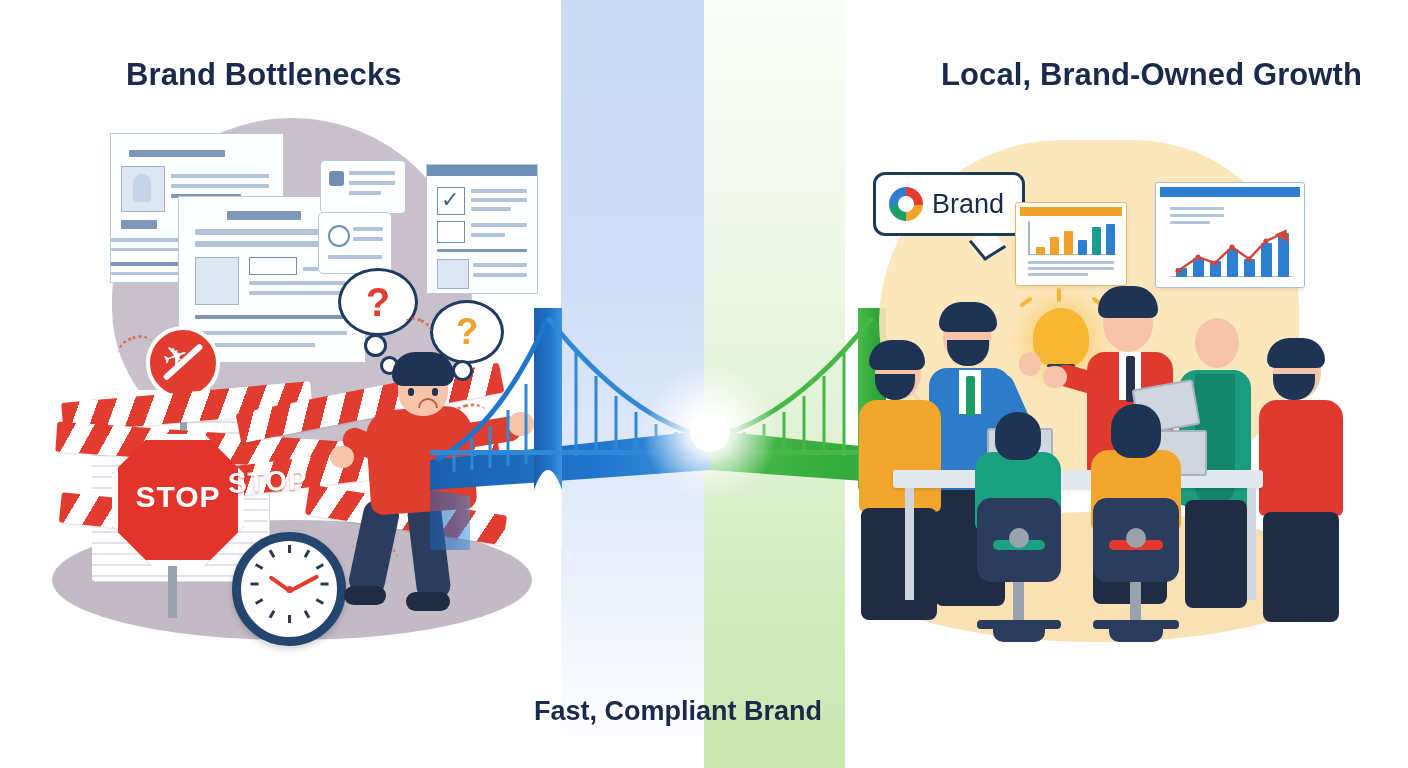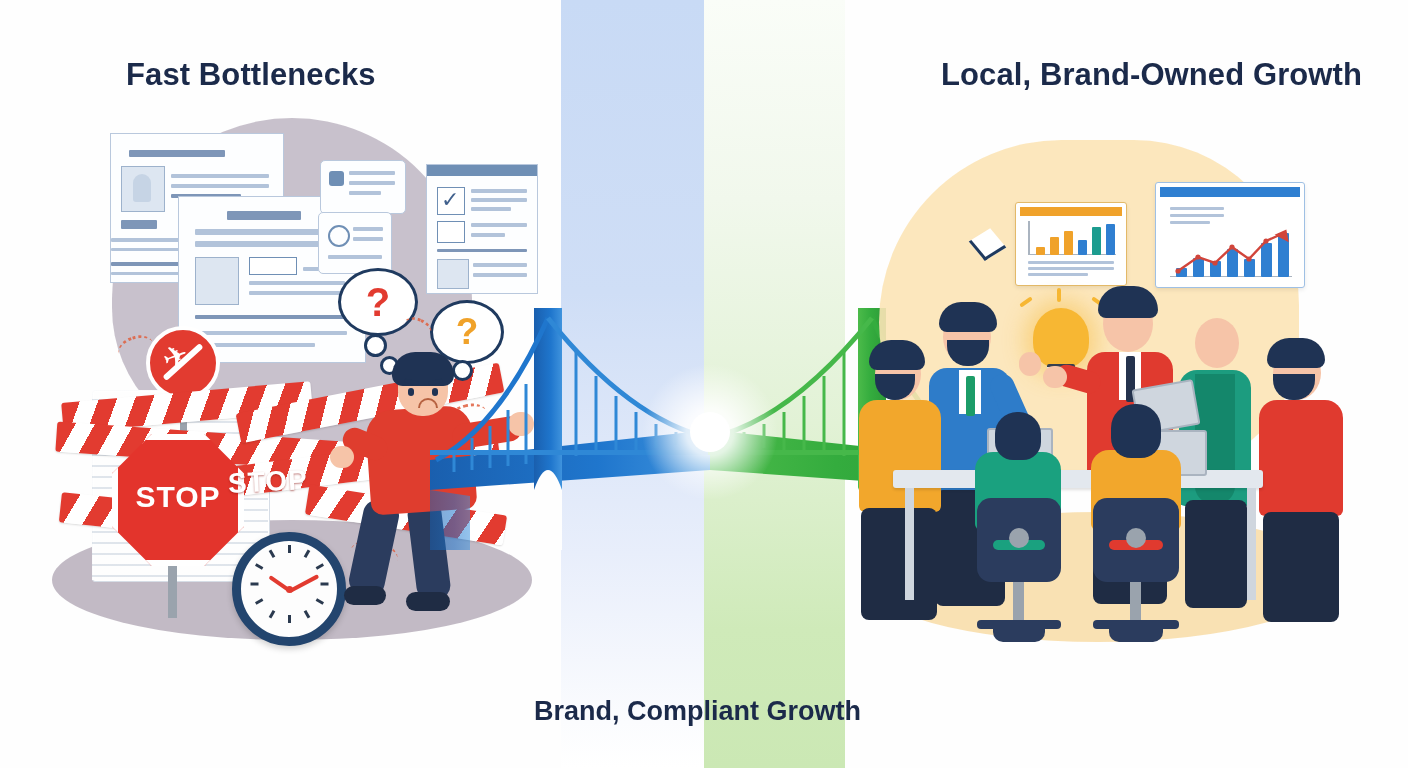--- a/index.html
+++ b/index.html
@@ -374,20 +374,24 @@
 
     <circle cx="280" cy="132" r="68" fill="url(#glow)"></circle>
     <circle cx="280" cy="132" r="20" fill="#ffffff"></circle>
   </svg>
 
   <div id="right-scene">
     <div class="ell" id="right-floor"></div>
     <div id="right-blob" class="abs"></div>
 
     <div class="abs" id="brand-tail"></div>
+    <div class="abs" id="brand-bubble">
+      <div id="brand-logo"></div>
+      <div id="brand-text">Brand</div>
+    </div>
 
     <div class="abs" id="chart-card-1">
       <div class="hdr"></div>
       <div class="abs" style="left:12px;top:18px;width:88px;height:34px;">
         <div class="abs" style="left:0;top:0;width:1.5px;height:34px;background:#aab4c0;"></div>
         <div class="abs" style="left:0;bottom:0;width:88px;height:1.5px;background:#aab4c0;"></div>
         <div class="bar" style="left:8px;width:9px;height:8px;background:#f0a22a;"></div>
         <div class="bar" style="left:22px;width:9px;height:18px;background:#f0a22a;"></div>
         <div class="bar" style="left:36px;width:9px;height:24px;background:#f0a22a;"></div>
         <div class="bar" style="left:50px;width:9px;height:15px;background:#2f7fd1;"></div>
@@ -490,17 +494,17 @@
     <div class="torso" style="left:248px;top:450px;width:90px;height:80px;background:#f2a72c;"></div>
     <div class="head" style="left:268px;top:404px;width:50px;height:54px;background:#1f3354;border-radius:24px 24px 20px 20px;"></div>
     <div class="chair-back" style="left:250px;top:498px;width:86px;height:84px;"></div>
     <div class="abs" style="left:266px;top:540px;width:54px;height:10px;background:#e03a2f;border-radius:5px;"></div>
     <div class="ell" style="left:283px;top:528px;width:20px;height:20px;background:#9aa3ad;"></div>
     <div class="chair-post" style="left:287px;top:582px;width:11px;height:44px;"></div>
     <div class="chair-base" style="left:250px;top:620px;width:86px;height:9px;"></div>
     <div class="chair-base" style="left:266px;top:620px;width:54px;height:22px;border-radius:0 0 10px 10px;"></div>
   </div>
 
-  <div class="title" id="title-left">Fast Bottlenecks</div>
+  <div class="title" id="title-left">Brand Bottlenecks</div>
   <div class="title" id="title-right">Local, Brand-Owned Growth</div>
-  <div id="caption">Brand, Compliant Growth</div>
+  <div id="caption">Fast, Compliant Brand</div>
 
 </div>
 
 </body></html>

